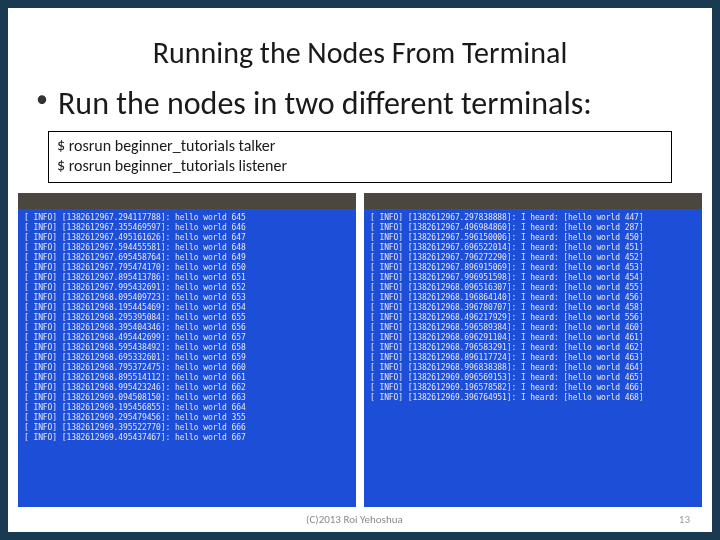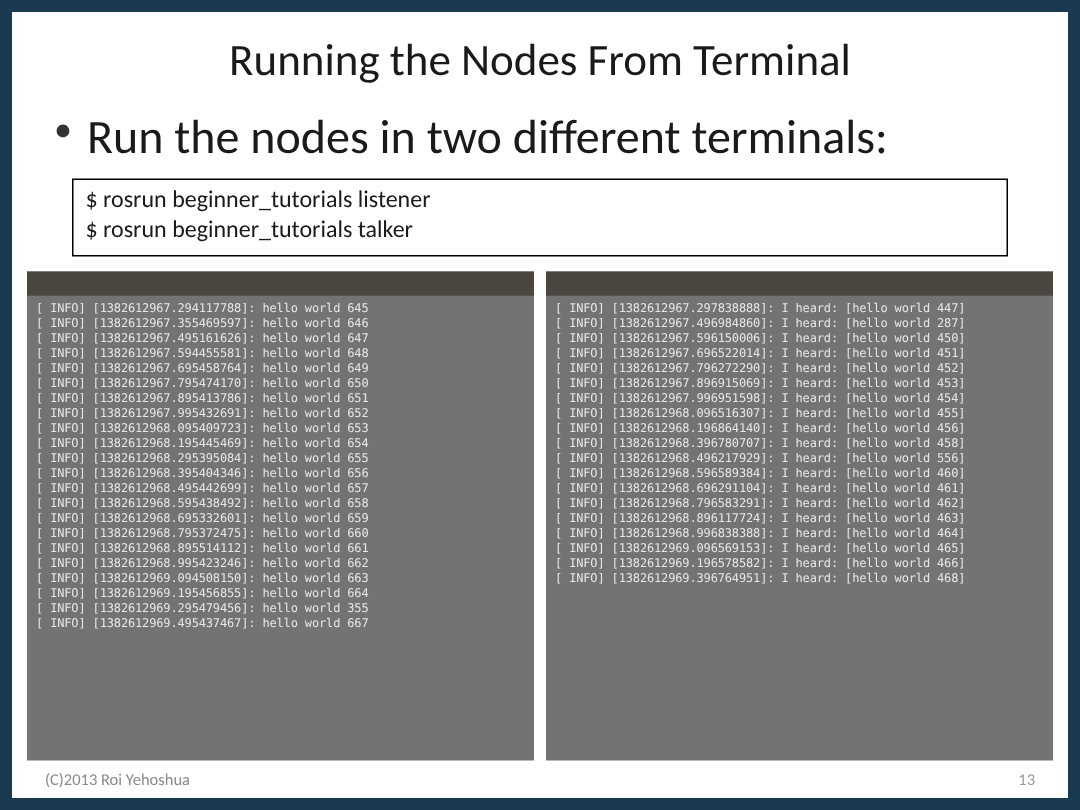--- a/index.html
+++ b/index.html
@@ -17,21 +17,21 @@
     right: 8px;
     bottom: 8px;
     background: #ffffff;
     display: flex;
     flex-direction: column;
   }
   .title {
     font-size: 30px;
     font-weight: 400;
     text-align: center;
-    padding: 14px 20px 8px;
+    padding: 26px 20px 8px;
     color: #1a1a1a;
   }
   .bullet-row {
     display: flex;
     align-items: flex-start;
     padding: 6px 28px 8px;
     gap: 10px;
   }
   .bullet {
     font-size: 24px;
@@ -58,21 +58,21 @@
   }
   .terminals {
     display: flex;
     gap: 8px;
     padding: 0 10px;
     flex: 1;
     min-height: 0;
   }
   .term {
     flex: 1;
-    background: #737373;
+    background: #1d4ed8;
     border-top: 16px solid #4b4640;
     position: relative;
     overflow: hidden;
     padding: 4px 6px;
   }
   .term::before {
     content: "";
     position: absolute;
     top: -16px;
     left: 0;
@@ -108,37 +108,37 @@
     line-height: 1.25;
     letter-spacing: -0.1px;
   }
   .footer {
     display: flex;
     align-items: center;
     font-size: 11px;
     color: #8a8a8a;
     padding: 6px 22px 6px;
   }
-  .footer .copyright { flex:1; }
+  .footer .copyright { flex:1; text-align:center; }
   .footer .page { color:#9a9a9a; }
 </style>
 </head>
 <body>
 
 <div class="slide">
   <div class="title">Running the Nodes From Terminal</div>
 
   <div class="bullet-row">
     <div class="bullet">•</div>
     <div class="bullet-text">Run the nodes in two different terminals:</div>
   </div>
 
   <div class="code-box">
+    <div class="code-line">$ rosrun beginner_tutorials talker</div>
     <div class="code-line">$ rosrun beginner_tutorials listener</div>
-    <div class="code-line">$ rosrun beginner_tutorials talker</div>
   </div>
 
   <div class="terminals">
     <div class="term">
       <div class="term-dots">
           <span></span>
           <span></span>
           <span></span>
         </div>
       <div class="term-title">roiyeho@ubuntu: ~</div>
@@ -157,20 +157,21 @@
           <div class="term-line">[ INFO] [1382612968.395404346]: hello world 656</div>
           <div class="term-line">[ INFO] [1382612968.495442699]: hello world 657</div>
           <div class="term-line">[ INFO] [1382612968.595438492]: hello world 658</div>
           <div class="term-line">[ INFO] [1382612968.695332601]: hello world 659</div>
           <div class="term-line">[ INFO] [1382612968.795372475]: hello world 660</div>
           <div class="term-line">[ INFO] [1382612968.895514112]: hello world 661</div>
           <div class="term-line">[ INFO] [1382612968.995423246]: hello world 662</div>
           <div class="term-line">[ INFO] [1382612969.094508150]: hello world 663</div>
           <div class="term-line">[ INFO] [1382612969.195456855]: hello world 664</div>
           <div class="term-line">[ INFO] [1382612969.295479456]: hello world 355</div>
+          <div class="term-line">[ INFO] [1382612969.395522770]: hello world 666</div>
           <div class="term-line">[ INFO] [1382612969.495437467]: hello world 667</div>
         </div>
     </div>
     <div class="term">
       <div class="term-dots">
           <span></span>
           <span></span>
           <span></span>
         </div>
       <div class="term-title">roiyeho@ubuntu: ~</div>

